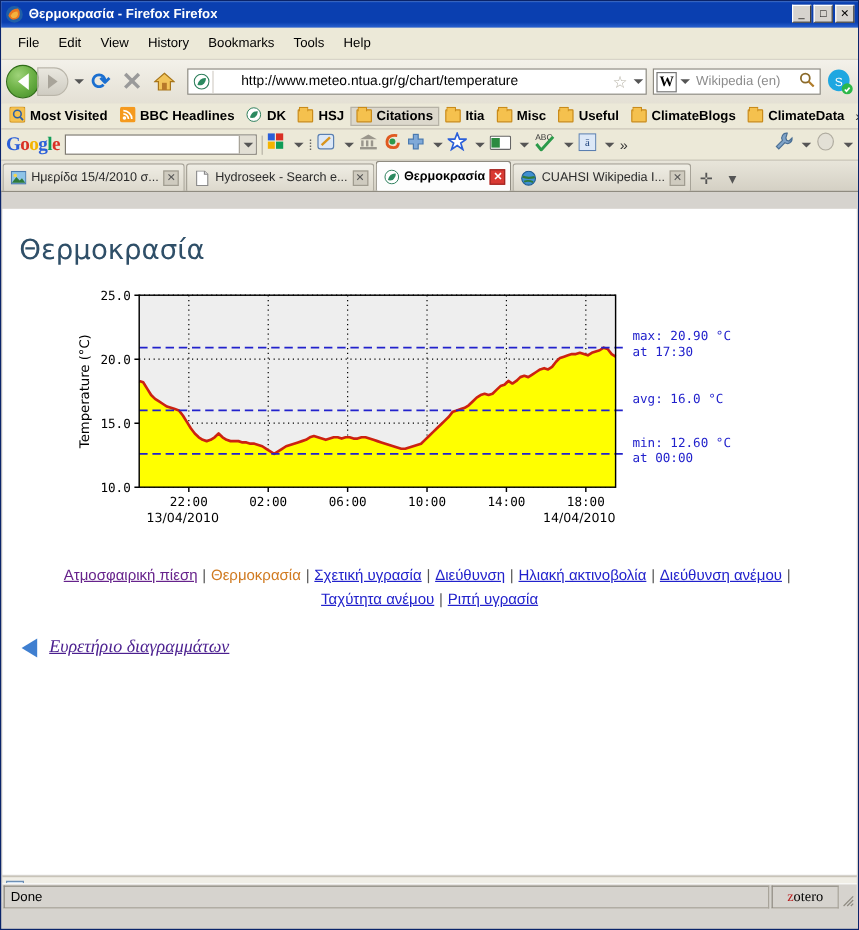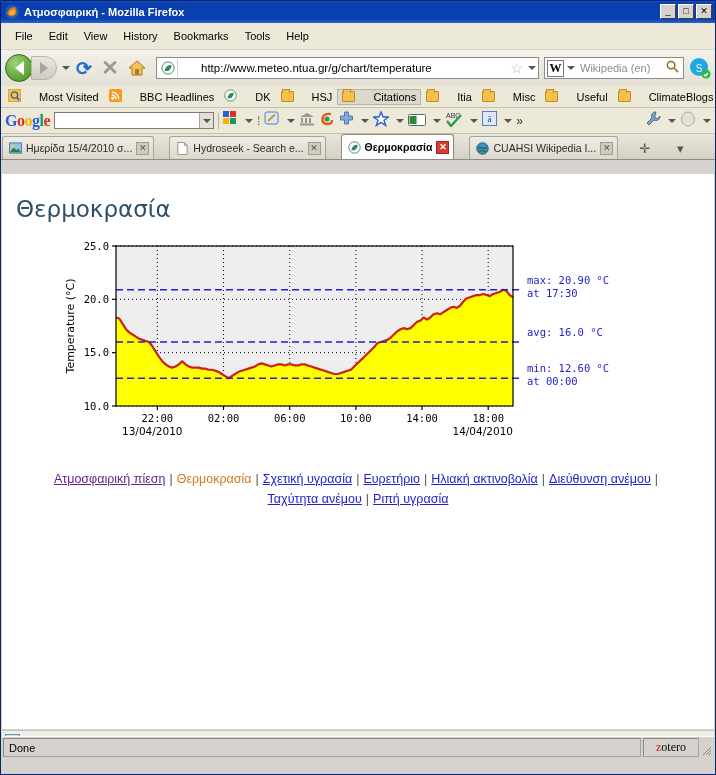--- a/index.html
+++ b/index.html
@@ -148,40 +148,40 @@
   }
 
   
   #bmbar {
     height: 22px; background: #ece9d8;
     display: flex; align-items: center; gap: 0px;
     padding: 0 2px; border-bottom: 1px solid #c3bfb2;
     overflow: hidden;
   }
   .bm {
-    display:flex; align-items:center; gap:18px;
+    display:flex; align-items:center; gap:4px;
     padding: 2px 5px; font-size: 11px; color:#000;
-    white-space: nowrap; cursor: pointer; flex: 0 0 auto;
+    white-space: nowrap; cursor: pointer; flex: 0 0 auto; font-weight: bold;
   }
   .bm.pressed { background:#dcd8cc; border:1px solid #b6b2a6; padding:1px 4px;}
   .folder {
     width: 13px; height: 11px; flex:0 0 auto; position: relative;
     background: #f5c14e; border:1px solid #c98b1a; border-radius:1px;
   }
   .folder:after {
     content:''; position:absolute; left:0; top:-3px; width:6px;height:3px;
     background:#f5c14e; border:1px solid #c98b1a; border-bottom:none; border-radius:1px 1px 0 0;
   }
   .chev { font-size: 12px; color:#333; padding: 0 4px; }
 
   
   #tabbar {
     height: 26px;
     background: linear-gradient(180deg,#e8e5da,#d4d0c4);
-    display: flex; align-items: flex-end; gap: 15px;
+    display: flex; align-items: flex-end; gap: 1px;
     padding: 0 1px;
     border-bottom: 1px solid #8f8b80;
   }
   .tab {
     height: 23px; display:flex; align-items:center; gap:4px;
     padding: 0 4px 0 6px;
     background: linear-gradient(180deg,#efedE4,#dcd8cc);
     border: 1px solid #a7a398; border-bottom: none;
     border-radius: 3px 3px 0 0;
     font-size: 10.5px; color: #2b2b2b;
@@ -322,21 +322,21 @@
 <div id="window">
 
   <div id="titlebar">
     <span class="ffico">
       <svg width="16" height="16" viewBox="0 0 16 16">
         <circle cx="8" cy="8" r="7" fill="#1f5fa8"></circle>
         <path d="M3 9 Q5 3 11 3 Q13 5 12.5 8 Q12 12 7 12.5 Q4 12 3 9Z" fill="#e8761f"></path>
         <path d="M5 9 Q6.5 5.5 10.5 5.5 Q11.5 7.5 10.5 9.5 Q9 11.5 6.5 11 Q5 10.5 5 9Z" fill="#f4b23e"></path>
       </svg>
     </span>
-    <span id="title-text">Ατμοσφαιρική - Mozilla Firefox</span>
+    <span id="title-text">Θερμοκρασία - Firefox Firefox</span>
     <span id="winbtns">
       <span class="wbtn">_</span>
       <span class="wbtn">□</span>
       <span class="wbtn">✕</span>
     </span>
   </div>
 
   <div id="menubar">
     <span class="mi">File</span>
     <span class="mi">Edit</span>
@@ -623,24 +623,28 @@
           <line x1="364.02083333333337" y1="170" x2="364.02083333333337" y2="174" stroke="#000" stroke-width="1.2"></line>
           <text x="364.02083333333337" y="186" text-anchor="middle" font-size="10.5" font-family="&quot;DejaVu Sans Mono&quot;, monospace" fill="#000">14:00</text>
           <line x1="430.1875" y1="170" x2="430.1875" y2="174" stroke="#000" stroke-width="1.2"></line>
           <text x="430.1875" y="186" text-anchor="middle" font-size="10.5" font-family="&quot;DejaVu Sans Mono&quot;, monospace" fill="#000">18:00</text>
           <text x="64" y="199" font-size="10.5" font-family="&quot;DejaVu Sans&quot;, sans-serif" fill="#000">13/04/2010</text>
           <text x="455" y="199" text-anchor="end" font-size="10.5" font-family="&quot;DejaVu Sans&quot;, sans-serif" fill="#000">14/04/2010</text>
         </svg>
     </div>
 
     <div id="linkrow">
-      <a class="visited">Ατμοσφαιρική πίεση</a><span class="sep">|</span><span class="current">Θερμοκρασία</span><span class="sep">|</span><a>Σχετική υγρασία</a><span class="sep">|</span><a>Ευρετήριο</a><span class="sep">|</span><a>Ηλιακή ακτινοβολία</a><span class="sep">|</span><a>Διεύθυνση ανέμου</a><span class="sep">|</span><br>
+      <a class="visited">Ατμοσφαιρική πίεση</a><span class="sep">|</span><span class="current">Θερμοκρασία</span><span class="sep">|</span><a>Σχετική υγρασία</a><span class="sep">|</span><a>Διεύθυνση</a><span class="sep">|</span><a>Ηλιακή ακτινοβολία</a><span class="sep">|</span><a>Διεύθυνση ανέμου</a><span class="sep">|</span><br>
       <a>Ταχύτητα ανέμου</a><span class="sep">|</span><a>Ριπή υγρασία</a>
     </div>
 
+    <div id="indexrow">
+      <span class="tri-left"></span>
+      <a>Ευρετήριο διαγραμμάτων</a>
+    </div>
   </div>
 
   <div id="zbar">
     <span class="zpencil">
       <svg width="11" height="11" viewBox="0 0 12 12">
           <line x1="2" y1="10" x2="9" y2="2.5" stroke="#d8951f" stroke-width="2.2"></line>
         </svg>
     </span>
   </div>
 

